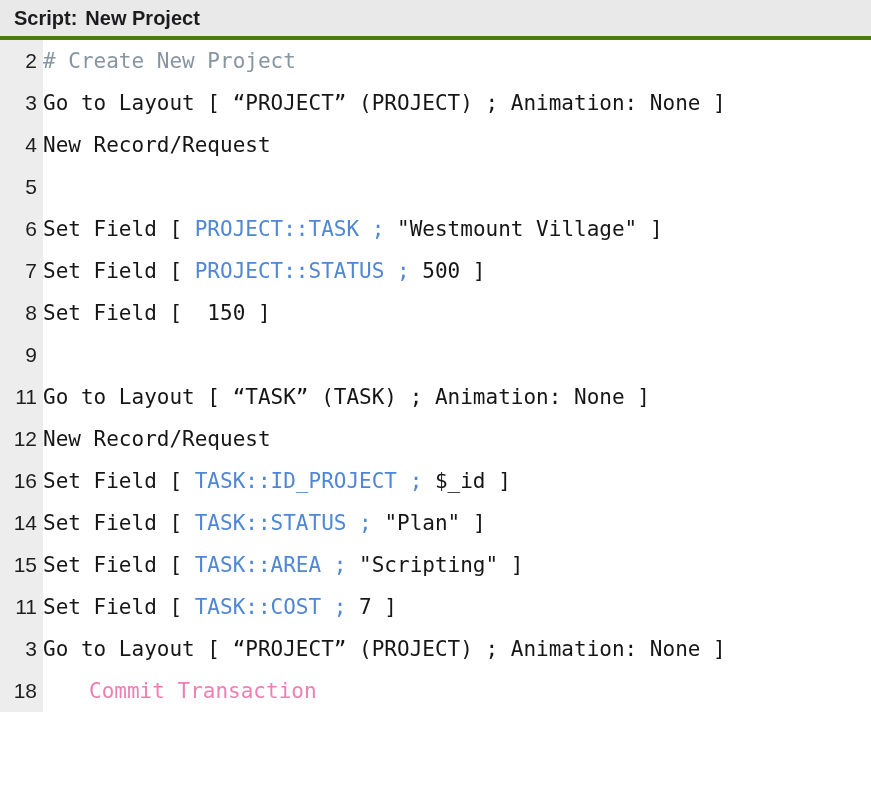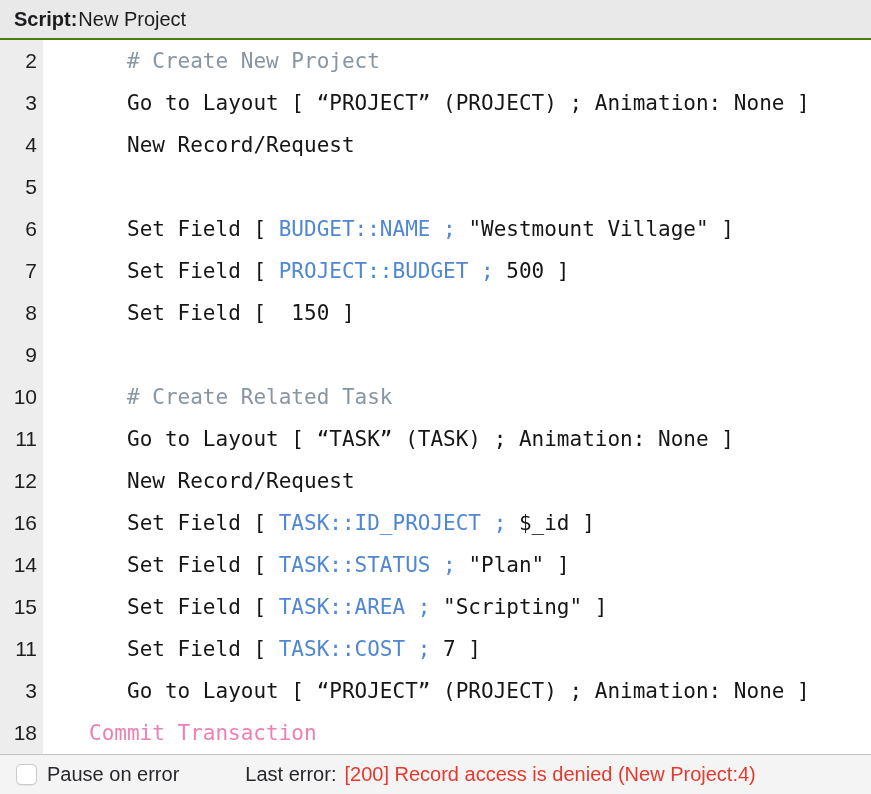--- a/index.html
+++ b/index.html
@@ -14,24 +14,24 @@
   }
   
   .title-bar {
     height: 40px;
     background: #e9e9e9;
     display: flex;
     align-items: center;
     padding-left: 14px;
     font-size: 20px;
     color: #1c1c1e;
-    border-bottom: 2px solid #4d7c0f;
+    border-bottom: 4px solid #4d7c0f;
   }
   .title-bar .bold { font-weight: bold; }
-  .title-bar .name { margin-left: 1px; font-weight: normal; }
+  .title-bar .name { margin-left: 8px; font-weight: bold; }
   
   .code-body {
     height: 714px;
     background: #ffffff;
     overflow: hidden;
   }
   .line {
     display: flex;
     height: 42px;
   }
@@ -49,21 +49,21 @@
   }
   .code {
     display: flex;
     align-items: center;
     white-space: pre;
     font-family: "DejaVu Sans Mono", monospace;
     font-size: 21px;
     color: var(--step-color, #161616);
   }
   .code.indent-0 { padding-left: 46px; }
-  .code.indent-1 { padding-left: 84px; }
+  .code.indent-1 { }
   .seg-step    { color: var(--step-color, #161616); }
   .seg-comment { color: var(--comment-color, #8795a3); }
   .seg-field   { color: var(--field-color, #4f87d5); }
   .seg-txn     { color: var(--txn-color, #ee7fb2); }
   
   .status-bar {
     position: absolute;
     left: 0; right: 0; bottom: 0;
     height: 40px;
     background: #f4f4f5;
@@ -109,37 +109,33 @@
       </div>
       <div class="line">
         <div class="gutter">4</div>
         <div class="code indent-1"><span class="seg-step">New Record/Request</span></div>
       </div>
       <div class="line">
         <div class="gutter">5</div>
       </div>
       <div class="line">
         <div class="gutter">6</div>
-        <div class="code indent-1"><span class="seg-step">Set Field [ </span><span class="seg-field">BUDGET::NAME ;</span><span class="seg-step"> "Westmount Village" ]</span></div>
+        <div class="code indent-1"><span class="seg-step">Set Field [ </span><span class="seg-field">PROJECT::TASK ;</span><span class="seg-step"> "Westmount Village" ]</span></div>
       </div>
       <div class="line">
         <div class="gutter">7</div>
-        <div class="code indent-1"><span class="seg-step">Set Field [ </span><span class="seg-field">PROJECT::BUDGET ;</span><span class="seg-step"> 500 ]</span></div>
+        <div class="code indent-1"><span class="seg-step">Set Field [ </span><span class="seg-field">PROJECT::STATUS ;</span><span class="seg-step"> 500 ]</span></div>
       </div>
       <div class="line">
         <div class="gutter">8</div>
         <div class="code indent-1"><span class="seg-step">Set Field [ </span><span class="seg-step"> 150 ]</span></div>
       </div>
       <div class="line">
         <div class="gutter">9</div>
         <div class="code indent-1"></div>
-      </div>
-      <div class="line">
-        <div class="gutter">10</div>
-        <div class="code indent-1"><span class="seg-comment"># Create Related Task</span></div>
       </div>
       <div class="line">
         <div class="gutter">11</div>
         <div class="code indent-1"><span class="seg-step">Go to Layout [ “TASK” (TASK) ; Animation: None ]</span></div>
       </div>
       <div class="line">
         <div class="gutter">12</div>
         <div class="code indent-1"><span class="seg-step">New Record/Request</span></div>
       </div>
       <div class="line">
@@ -161,20 +157,14 @@
       <div class="line">
         <div class="gutter">3</div>
         <div class="code indent-1"><span class="seg-step">Go to Layout [ “PROJECT” (PROJECT) ; Animation: None ]</span></div>
       </div>
       <div class="line">
         <div class="gutter">18</div>
         <div class="code indent-0"><span class="seg-txn">Commit Transaction</span></div>
       </div>
     </div>
 
-  <div class="status-bar">
-    <div class="checkbox" role="checkbox" aria-checked="false"></div>
-    <span class="pause-label">Pause on error</span>
-    <span class="last-error-label">Last error:</span>
-    <span class="error-text">[200] Record access is denied (New Project:4)</span>
-  </div>
 
 </div>
 
 </body></html>

